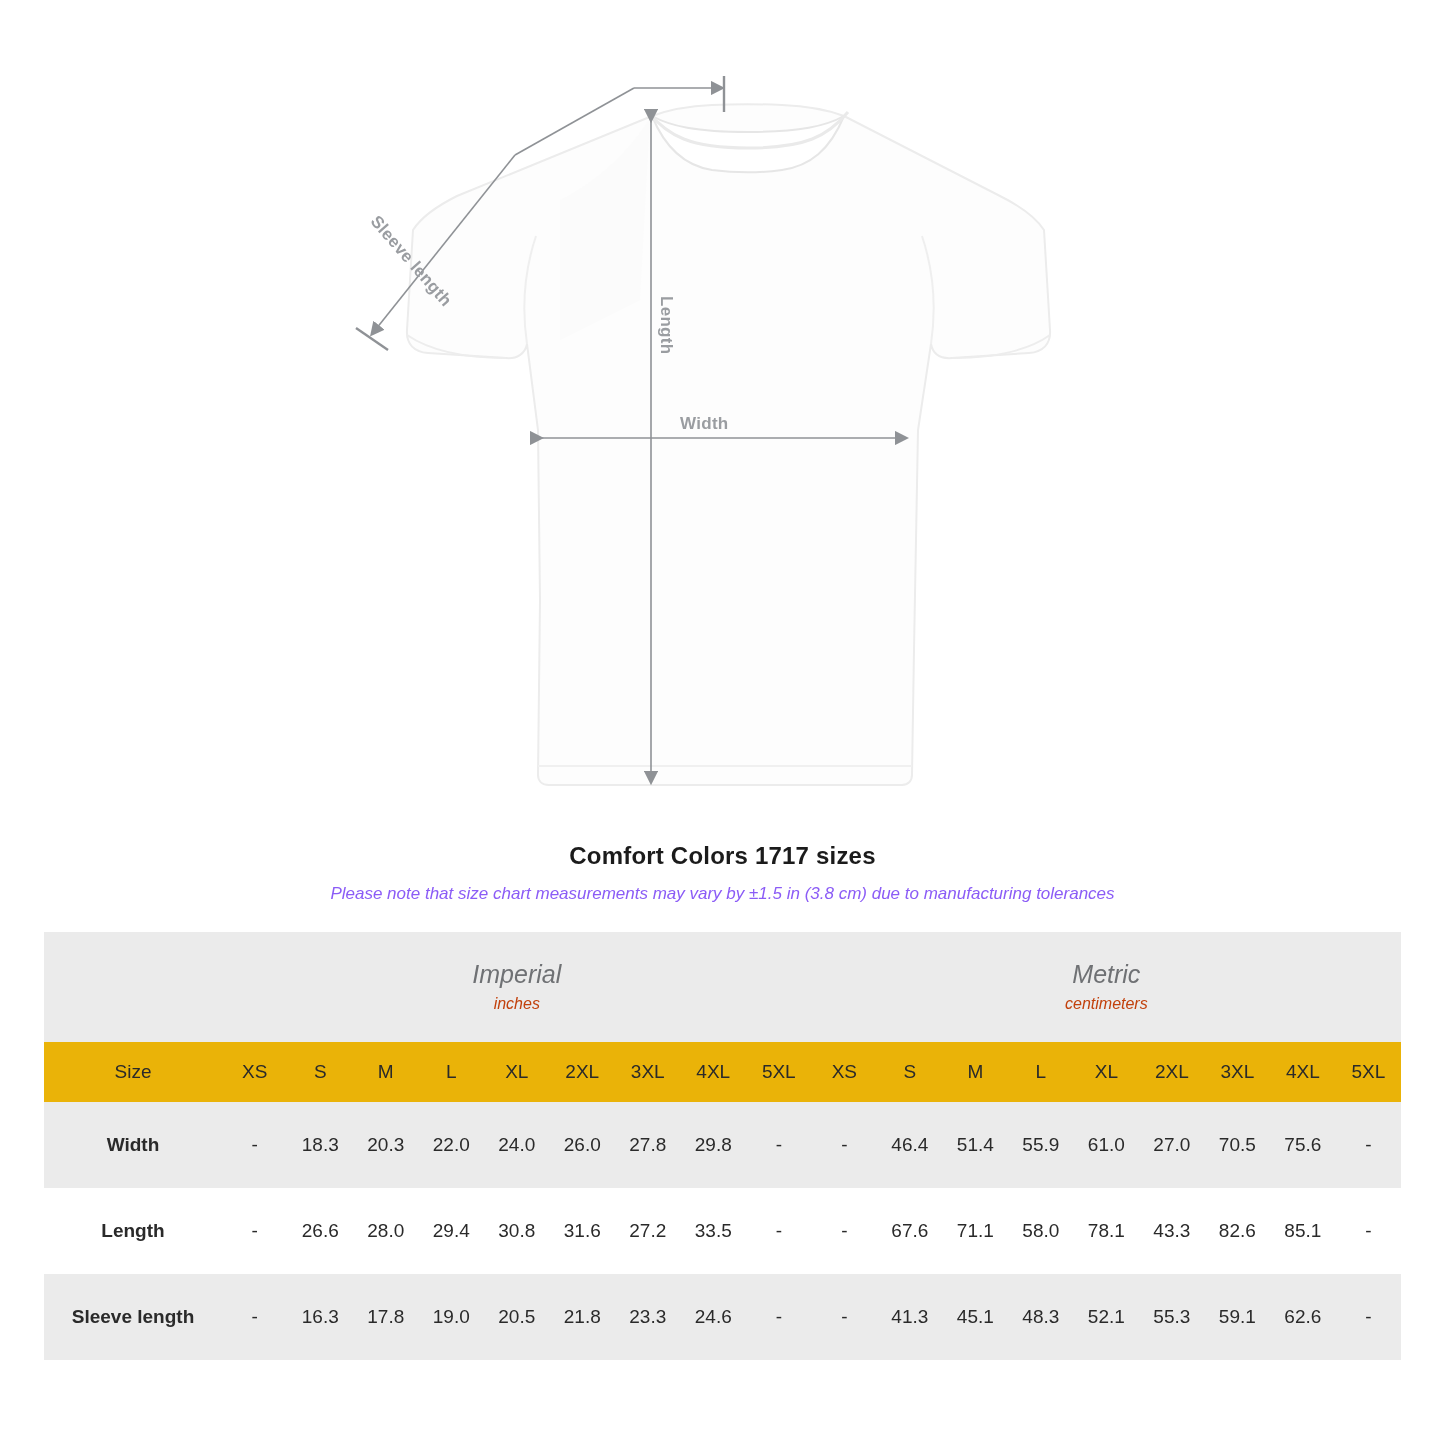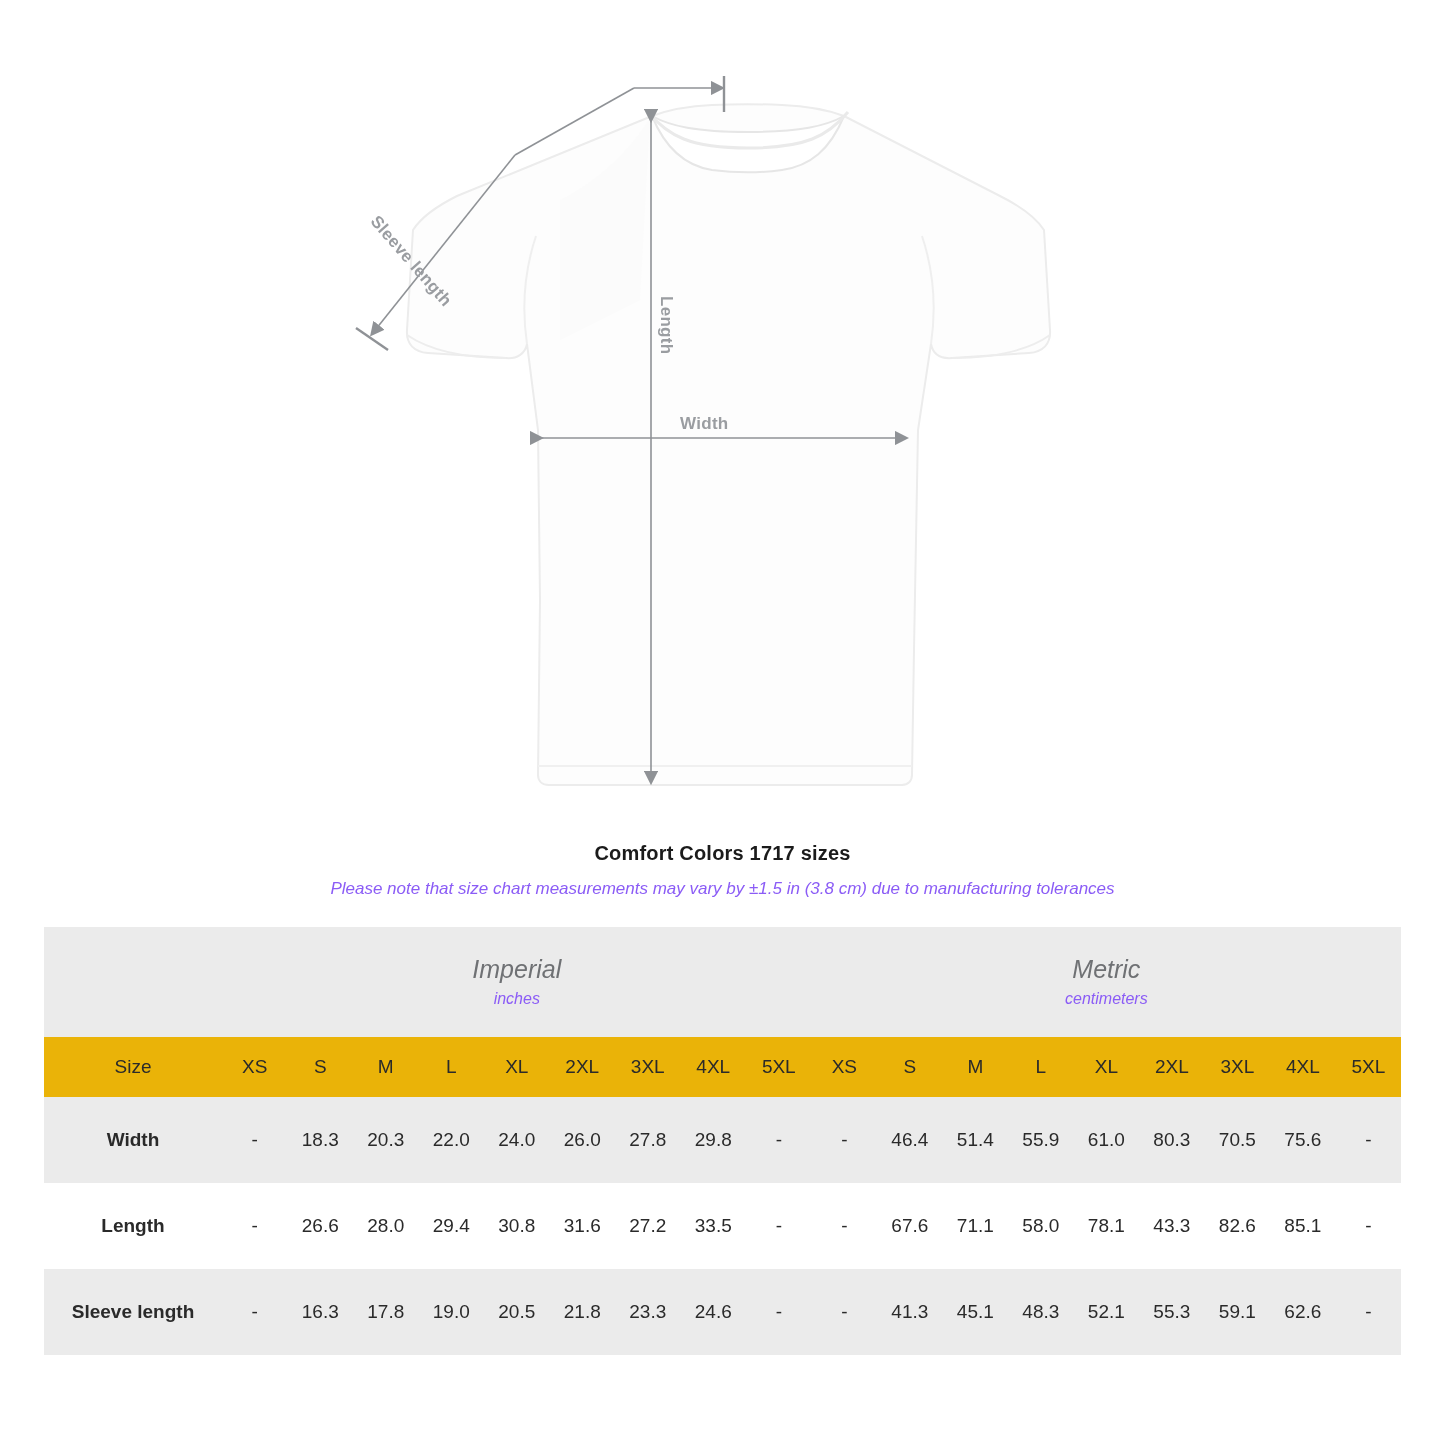--- a/index.html
+++ b/index.html
@@ -54,21 +54,21 @@
     left: 680px;
     top: 414px;
   }
 
   
   .heading-block {
     text-align: center;
     margin-top: 10px;
   }
   .chart-title {
-    font-size: 20px;
+    font-size: 24px;
     font-weight: bold;
     color: #1b1b1b;
     margin: 12px;
     letter-spacing: 0.2px;
     text-align: center;
   }
   .chart-note {
     font-size: 17px;
     font-style: italic;
     color: #8b5cf6;
@@ -97,21 +97,21 @@
   .unit-name {
     font-size: 25px;
     font-style: italic;
     font-weight: normal;
     color: #6f7174;
     line-height: 1.1;
   }
   .unit-sub {
     font-size: 16px;
     font-style: italic;
-    color: #8b5cf6;
+    color: #c2410c;
     margin-top: 7px;
   }
   .col-label {
     width: 178px;
   }
   .col-size {
     width: 65.5px;
   }
   .row-head {
     height: 60px;
@@ -295,21 +295,21 @@
           <td>24.0</td>
           <td>26.0</td>
           <td>27.8</td>
           <td>29.8</td>
           <td>-</td>
           <td>-</td>
           <td>46.4</td>
           <td>51.4</td>
           <td>55.9</td>
           <td>61.0</td>
-          <td>80.3</td>
+          <td>27.0</td>
           <td>70.5</td>
           <td>75.6</td>
           <td>-</td>
         </tr>
 
         <tr class="data-row row-plain">
           <td class="rowlabel">Length</td>
           <td>-</td>
           <td>26.6</td>
           <td>28.0</td>

